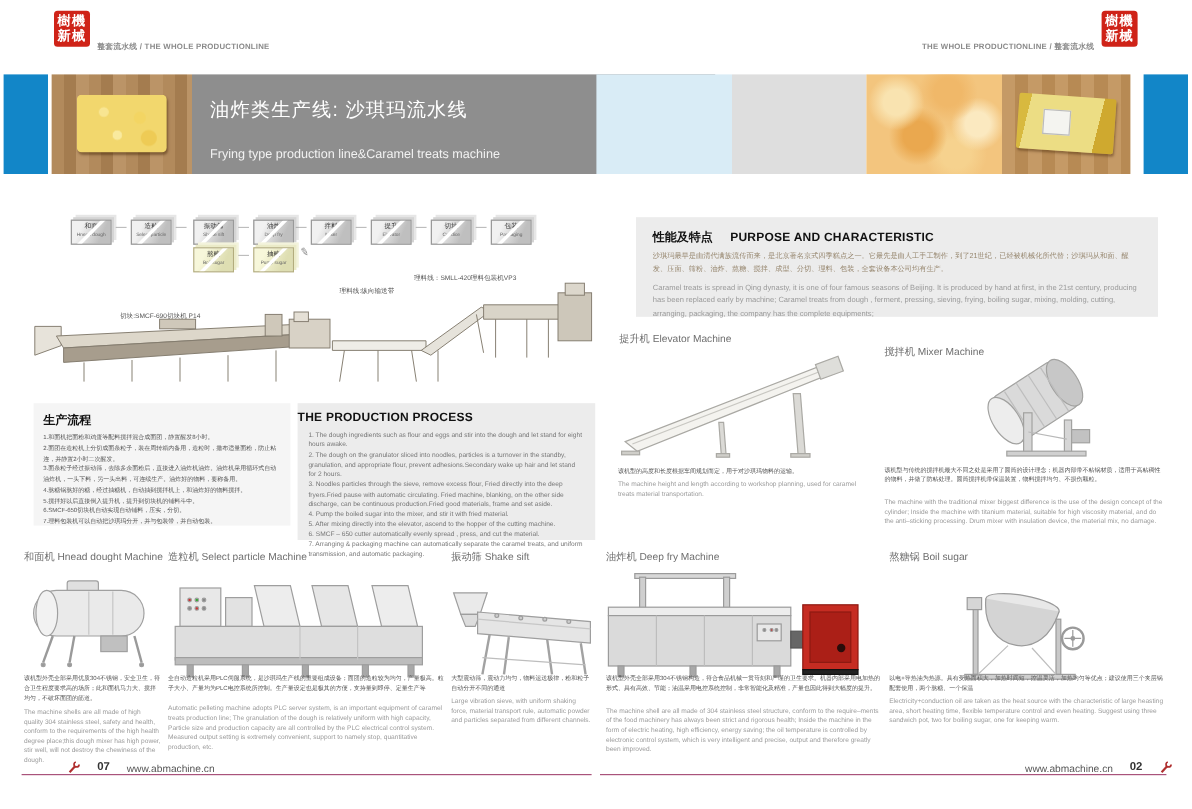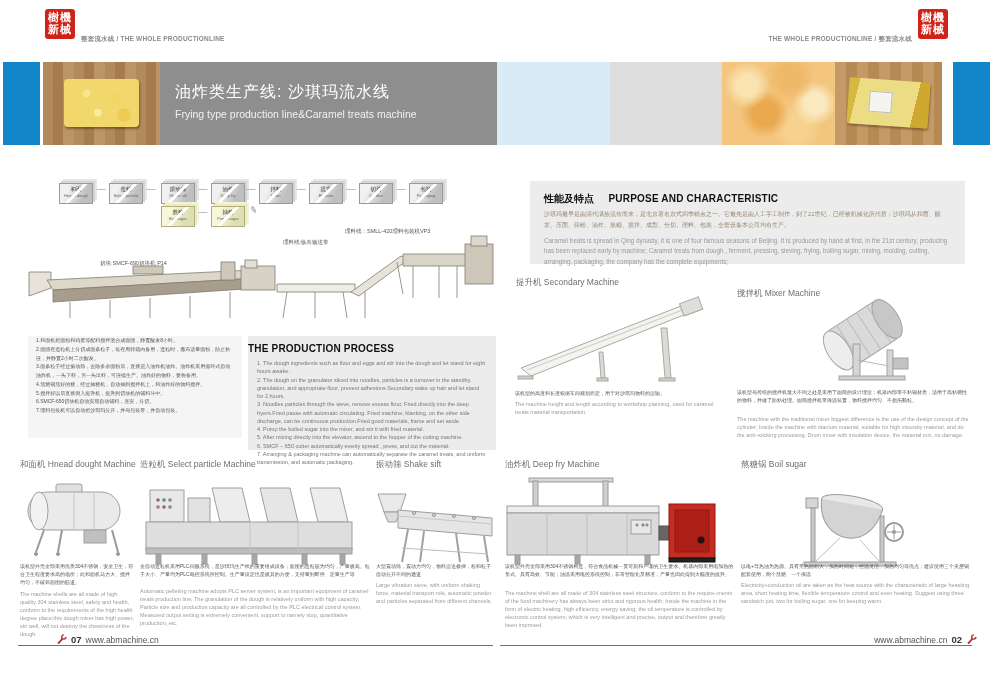--- a/index.html
+++ b/index.html
@@ -11,21 +11,21 @@
   .seal{width:30px;height:30px;background:#cf2318;border-radius:3px;color:#fff;
         display:flex;flex-direction:column;align-items:center;justify-content:center;
         font-family:"DejaVu Serif","Liberation Serif",serif;font-weight:bold;}
   .seal div{font-size:11px;line-height:12px;letter-spacing:1px;}
   .tagline{font-size:6.5px;color:#8a8a8a;font-weight:bold;letter-spacing:.2px;}
 
   
   .strip{position:absolute;top:62px;height:83px;}
   .banner-gray{left:160px;width:436px;background:#8e8e8e;}
   .banner-title{font-size:16px;color:#fff;letter-spacing:1px;}
-  .banner-sub{font-size:10.5px;color:#f2f2f2;margin-top:2px;}
+  .banner-sub{font-size:10.5px;color:#f2f2f2;margin-top:17px;}
   .photo{position:absolute;top:62px;height:83px;overflow:hidden;}
   .wood{background:repeating-linear-gradient(90deg,#b28a5c 0 10px,#a47c4f 10px 20px,#bb9467 20px 31px);}
   .treat{position:absolute;left:18%;top:20%;width:64%;height:58%;border-radius:4px;
          background:radial-gradient(circle at 30% 30%,#f8e592 6%,transparent 7%),
                     radial-gradient(circle at 70% 40%,#f3d563 8%,transparent 9%),
                     radial-gradient(circle at 45% 70%,#f9ea9e 7%,transparent 8%),
                     radial-gradient(circle at 80% 75%,#eecb55 9%,transparent 10%),
                     #f2d76d;
          box-shadow:1px 2px 2px rgba(60,30,0,.45);}
   .closeup{background:radial-gradient(circle at 22% 28%,#f9e3b0 10%,transparent 22%),
@@ -66,21 +66,21 @@
   .purpose-en{font-size:6.3px;line-height:1.65;color:#9a9a9a;}
 
   
   .mtitle{font-size:8.5px;color:#6e6e6e;}
   .mdesc-cn{font-size:5px;line-height:1.6;color:#555;}
   .mdesc-en{font-size:5.5px;line-height:1.45;color:#9b9b9b;margin-top:2px;}
   svg{display:block;}
 
   
   .frule{position:absolute;top:645px;height:1px;background:#a9537b;}
-  .footer{position:absolute;top:634px;display:flex;align-items:center;gap:4px;}
+  .footer{position:absolute;top:634px;display:flex;align-items:center;gap:14px;}
   .pagenum{font-size:9.5px;font-weight:bold;color:#333;}
   .site{font-size:8.5px;color:#555;}
 </style>
 </head>
 <body>
 
 <div id="page">
 
   <div class="abs seal" style="left:45px;top:9px;">
     <div>樹機</div>
@@ -192,20 +192,21 @@
       <polygon points="378,22 446,22 446,34 378,34" fill="#d9d4c8"></polygon>
       <line x1="388" y1="34" x2="388" y2="66"></line>
         <line x1="414" y1="34" x2="414" y2="66"></line>
         <line x1="432" y1="34" x2="432" y2="66"></line>
       <rect x="440" y="12" width="28" height="40" fill="#cdc7ba"></rect>
       <rect x="446" y="4" width="16" height="10" fill="#dcd7cc"></rect>
     </g>
   </svg>
 
   <div class="panel" style="left:28px;top:336px;width:214px;height:102px;background:#f5f5f5;">
+    <div class="h-cn" style="margin:7px 0 4px 8px;">生产流程</div>
     <div style="margin:0 8px;">
       <div class="proc-cn">1.和面机把面粉和鸡蛋等配料搅拌混合成面团，静置醒发8小时。</div>
       <div class="proc-cn">2.面团在造粒机上分切成面条粒子，装在周转箱内备用，造粒时，撒布适量面粉，防止粘连，并静置2小时二次醒发。</div>
       <div class="proc-cn">3.面条粒子经过振动筛，去除多余面粉后，直接进入油炸机油炸。油炸机采用循环式自动油炸机，一头下料，另一头出料，可连续生产。油炸好的物料，要称备用。</div>
       <div class="proc-cn">4.熬糖锅熬好的糖，经过抽糖机，自动抽到搅拌机上，和油炸好的物料搅拌。</div>
       <div class="proc-cn">5.搅拌好以后直接倒入提升机，提升到切块机的铺料斗中。</div>
       <div class="proc-cn">6.SMCF-650切块机自动实现自动铺料，压实，分切。</div>
       <div class="proc-cn">7.理料包装机可以自动把沙琪玛分开，并与包装带，并自动包装。</div>
     </div>
   </div>
@@ -225,21 +226,21 @@
 
   <div class="panel" style="left:530px;top:181px;width:435px;height:83px;background:#ececec;">
     <div style="margin:7px 0 3px 14px;">
       <span class="h-cn">性能及特点</span>
       <span class="h-en" style="margin-left:10px;">PURPOSE AND CHARACTERISTIC</span>
     </div>
     <div class="purpose-cn" style="margin:0 14px;">沙琪玛最早是由清代满族流传而来，是北京著名京式四季糕点之一。它最先是由人工手工制作，到了21世纪，已经被机械化所代替；沙琪玛从和面、醒发、压面、筛粉、油炸、熬糖、搅拌、成型、分切、理料、包装，全套设备本公司均有生产。</div>
     <div class="purpose-en" style="margin:4px 14px 0;">Caramel treats is spread in Qing dynasty, it is one of four famous seasons of Beijing. It is produced by hand at first, in the 21st century, producing has been replaced early by machine; Caramel treats from dough , ferment, pressing, sieving, frying, boiling sugar, mixing, molding, cutting, arranging, packaging, the company has the complete equipments;</div>
   </div>
 
-  <div class="abs mtitle" style="left:516px;top:277px;">提升机 Secondary Machine</div>
+  <div class="abs mtitle" style="left:516px;top:277px;">提升机 Elevator Machine</div>
   <svg class="abs" style="left:515px;top:292px;" width="205" height="92" viewBox="0 0 205 92">
     <g stroke="#aaa9a4" stroke-width="1" fill="none">
       <polygon points="6,76 166,14 176,20 16,84" fill="#f4f3ef"></polygon>
       <line x1="12" y1="78" x2="170" y2="17" stroke="#c8c7c2"></line>
       <rect x="166" y="8" width="20" height="13" fill="#dededa" transform="rotate(-20 176 14)"></rect>
       <polygon points="146,36 152,36 156,86 150,86" fill="#dbdad6"></polygon>
       <polygon points="84,60 88,60 90,86 86,86" fill="#dbdad6"></polygon>
       <rect x="144" y="86" width="16" height="3" fill="#cfcec9"></rect>
       <rect x="82" y="86" width="11" height="3" fill="#cfcec9"></rect>
       <rect x="3" y="84" width="15" height="3" fill="#cfcec9"></rect>

